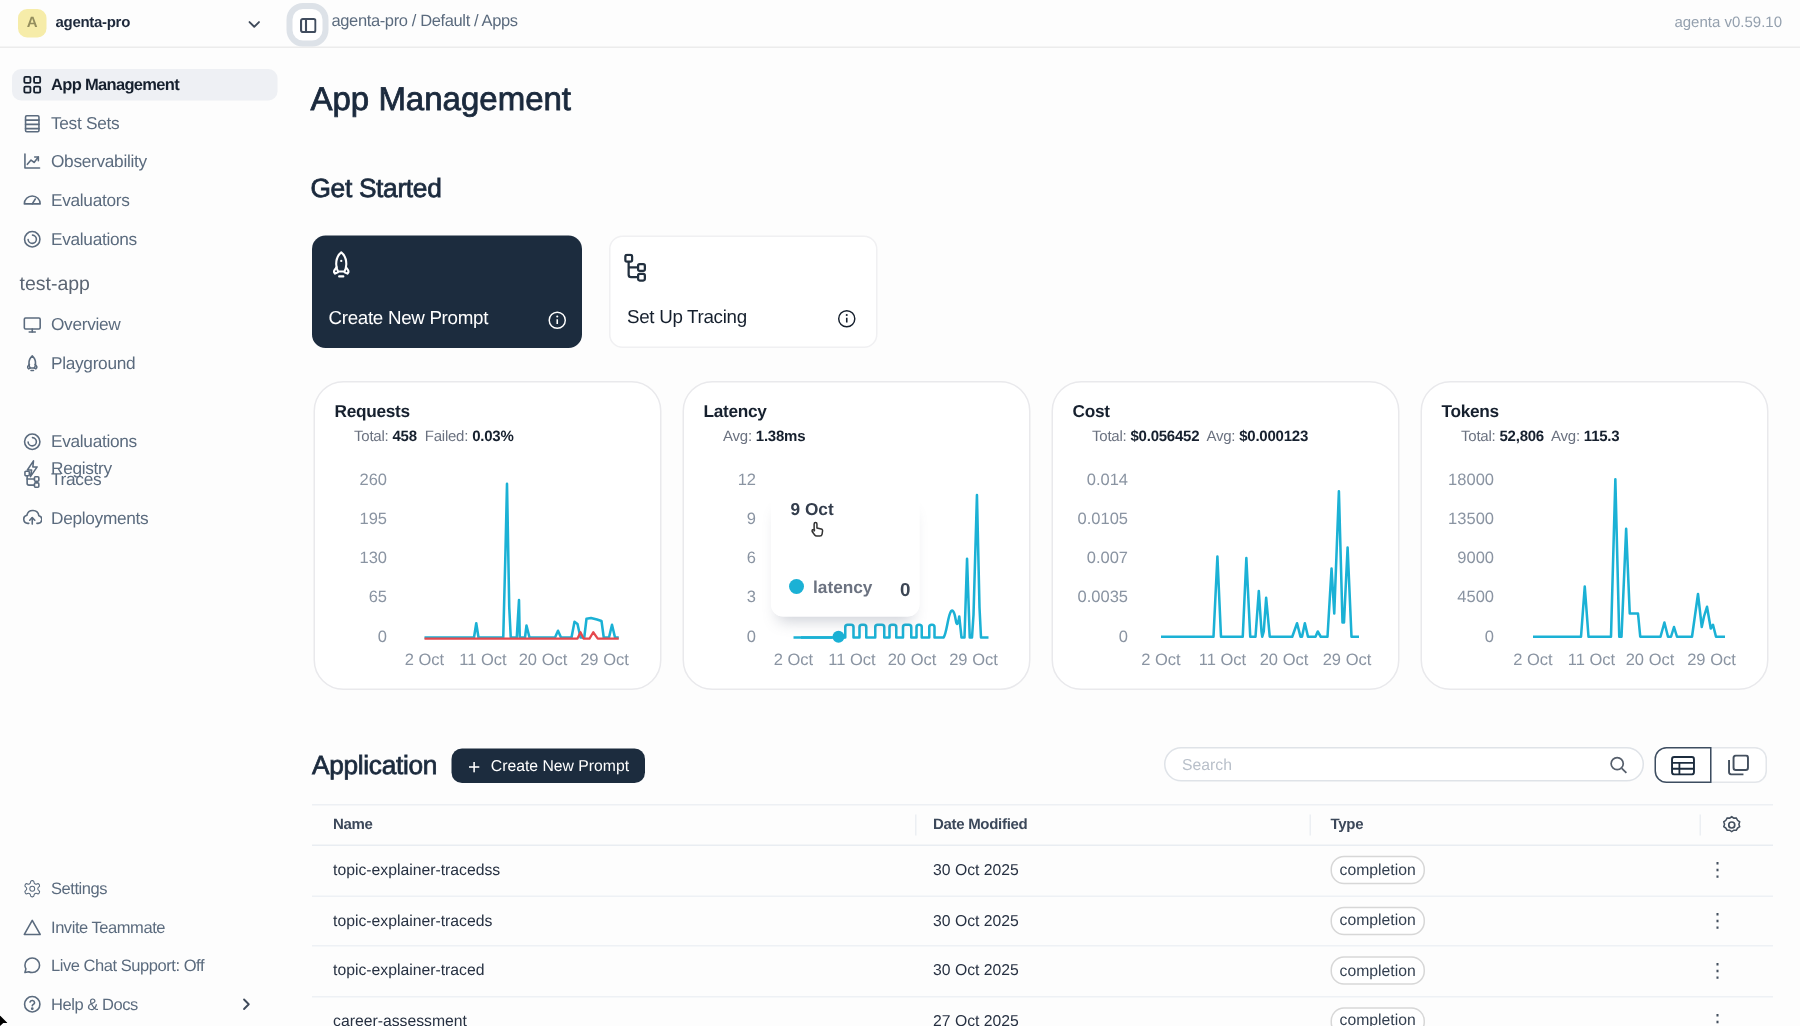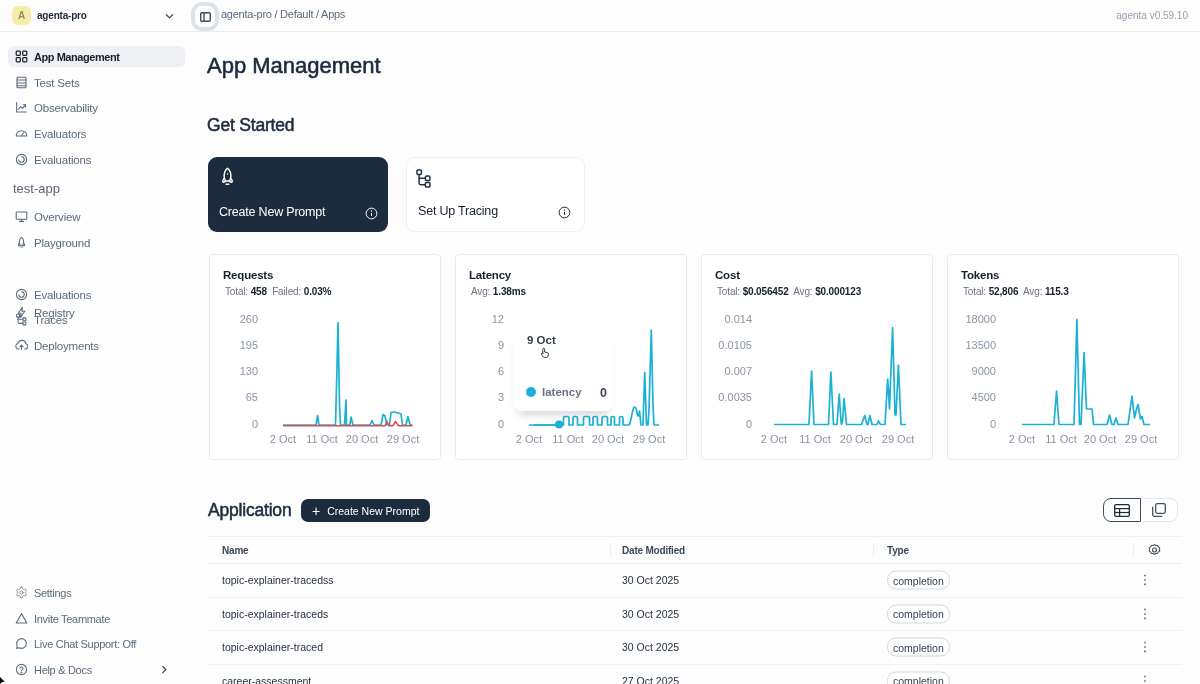--- a/index.html
+++ b/index.html
@@ -33,24 +33,24 @@
 
 .gs { position:absolute; top:125px; height:75px; border-radius:9px; }
 .gs .ttl { position:absolute; left:11px; bottom:13px; font-size:12.5px; letter-spacing:-0.2px; }
 .gs .info { position:absolute; right:13px; bottom:12px; width:13px; height:13px; }
 #gs1 { left:22px; width:180px; background:#1c2c3e; color:#fff; }
 #gs2 { left:220px; width:179px; background:#fff; border:1px solid #f0f0f2; color:#16202e; }
 #gs3 { left:414px; width:172px; background:#fff; border:1px solid #f0f0f2; color:#16202e; }
 .gs .bigic { position:absolute; left:11px; top:9px; width:19px; height:19px; }
 
 
-.mc { position:absolute; top:222px; width:232px; height:206px; background:#fff; border:1px solid #e9e9ec; border-radius:4px; }
+.mc { position:absolute; top:222px; width:232px; height:206px; background:#fff; border:1px solid #e9e9ec; border-radius:20px; }
 #mc1 { left:23px; } #mc2 { left:269px; } #mc3 { left:515px; } #mc4 { left:761px; }
 .mc .t { position:absolute; left:13px; top:14px; font-size:11.5px; font-weight:bold; letter-spacing:-0.2px; color:#16202e; }
-.mc .s { position:absolute; left:15px; top:31px; font-size:10px; letter-spacing:-0.15px; color:#6b7280;text-align:right; }
+.mc .s { position:absolute; left:26px; top:31px; font-size:10px; letter-spacing:-0.15px; color:#6b7280;text-align:right; }
 .mc .s b { color:#16202e; }
 .mc svg.plot { position:absolute; left:0; top:0; }
 
 
 #app-title { position:absolute; left:22px; top:468px; font-size:17.5px; font-weight:normal; -webkit-text-stroke:0.5px #1b2a3d; color:#1b2a3d; letter-spacing:-0.2px; }
 #new-btn { position:absolute; left:115px; top:467px; height:23px; background:#1c2c3e; color:#fff; border-radius:7px; font-size:10.5px; display:flex; align-items:center; padding:0 11px; }
 #search { position:absolute; left:590px; top:466px; width:320px; height:23px; border:1px solid #dfe3e8; border-radius:12px; background:#fff; font-size:10.5px; color:#b9c0ca; display:flex; align-items:center; padding:0 11px; }
 #toggles { position:absolute; left:917px; top:466px; width:74px; height:24px; }
 .tgl { position:absolute; top:0; width:38px; height:24px; background:#fff; display:flex; align-items:center; justify-content:center; }
 #tgl1 { left:0; border:1.5px solid #3d4d60; border-radius:8px 0 0 8px; z-index:2; }
@@ -329,20 +329,24 @@
         <text x="113" y="188" text-anchor="middle">11 Oct</text>
         <text x="152" y="188" text-anchor="middle">20 Oct</text>
         <text x="193" y="188" text-anchor="middle">29 Oct</text>
       </g>
       <path d="M74 169.5 L106 169.5 L108.5 136 L111 169.5 L126 169.5 L128.9 64.5 L131.5 169.5 L133 169.5 L136.1 97.5 L138.5 154 L144 154 L145.5 169.5 L159 169.5 L161.6 160 L164 169.5 L166 169.5 L168 163 L170 169.5 L180 169.5 L184 141 L186.5 163 L188 156 L190 149.5 L192.5 164 L194 161.5 L196 169.5 L202 169.5" stroke="#1bb1d5" stroke-width="1.7" fill="none" stroke-linejoin="round"></path>
     </svg>
   </div>
 
   <div id="app-title">Application</div>
   <div id="new-btn"><span style="font-size:14px;margin-right:7px;">+</span> Create New Prompt</div>
+  <div id="search">Search<svg style="position:absolute;right:9px;top:4px;" width="14" height="14" viewBox="0 0 16 16">
+        <circle cx="7" cy="7" r="4.6" stroke="#555e6b" stroke-width="1.3" fill="none"></circle>
+        <line x1="10.5" y1="10.5" x2="14" y2="14" stroke="#555e6b" stroke-width="1.3"></line>
+      </svg></div>
   <div id="toggles">
     <div class="tgl" id="tgl1">
         <svg width="16" height="13" viewBox="0 0 16 13">
           <rect x="0.7" y="0.7" width="14.6" height="11.6" rx="1.4" stroke="#1c2c3e" stroke-width="1.3" fill="none"></rect>
           <line x1="1" y1="4.6" x2="15" y2="4.6" stroke="#1c2c3e" stroke-width="1.2"></line>
           <line x1="5.6" y1="4.6" x2="5.6" y2="12.4" stroke="#1c2c3e" stroke-width="1.2"></line>
           <line x1="1" y1="8.5" x2="15" y2="8.5" stroke="#1c2c3e" stroke-width="1.2"></line>
         </svg>
       </div>
     <div class="tgl" id="tgl2">

